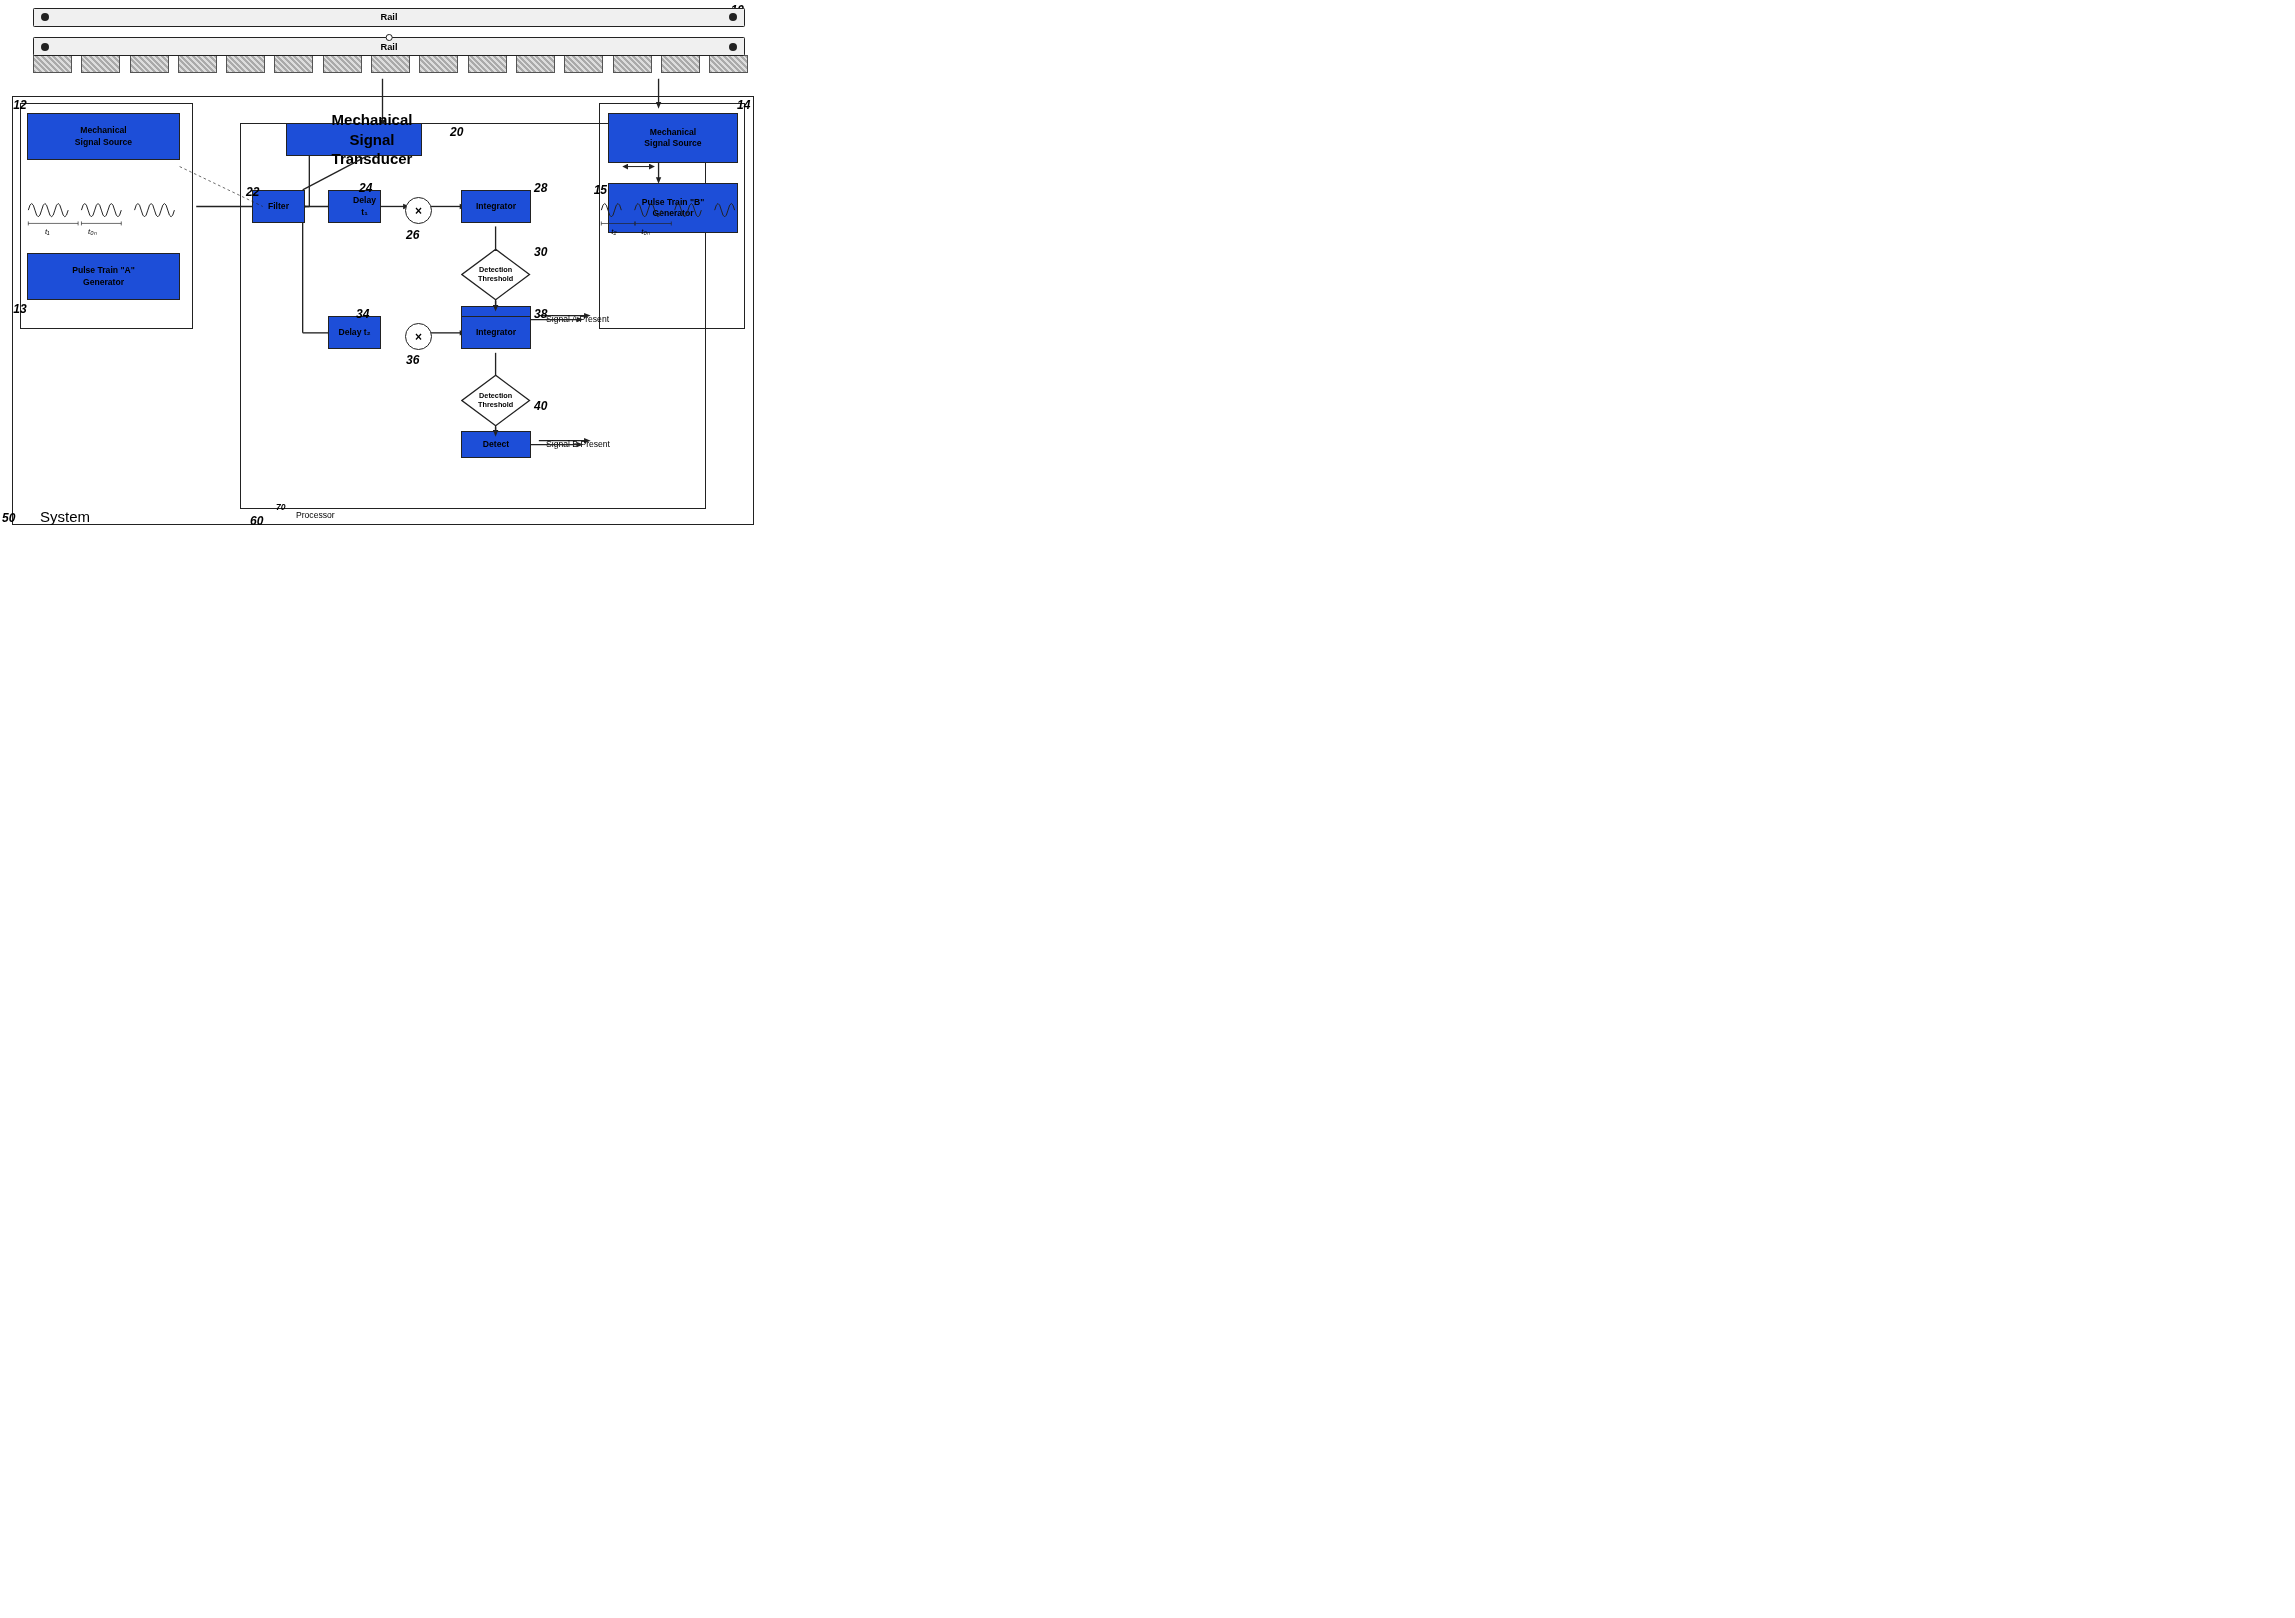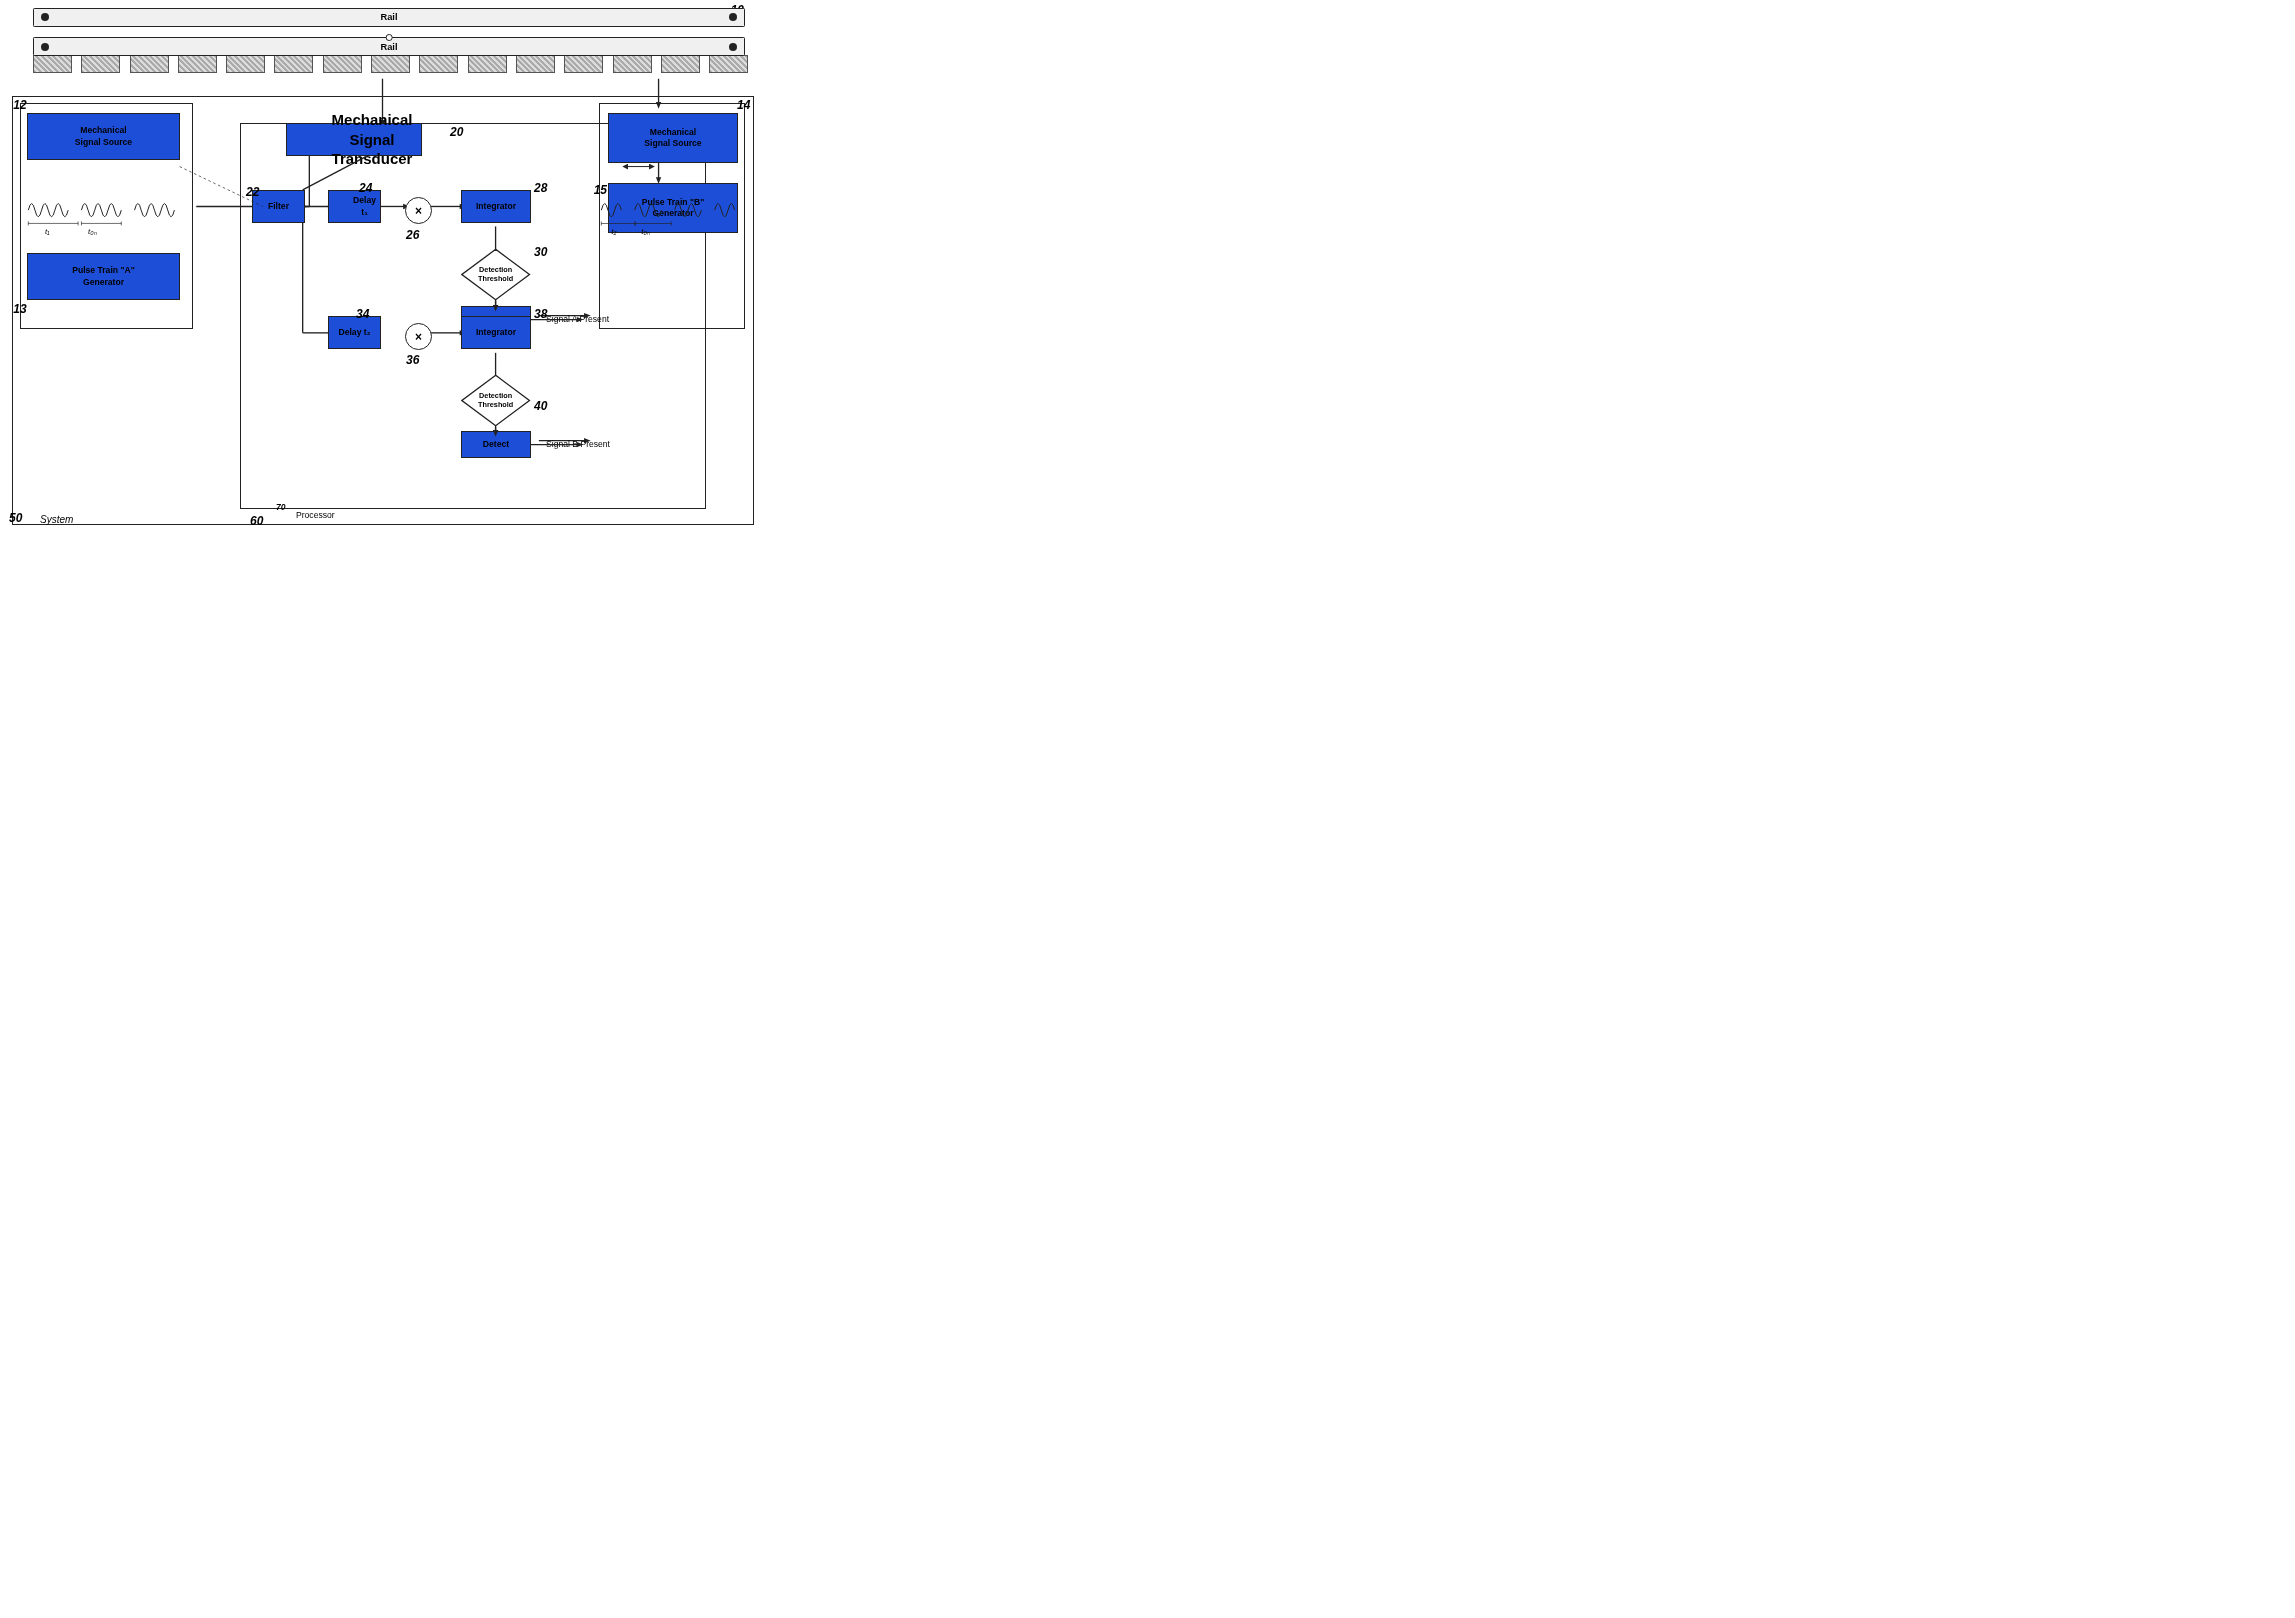--- a/index.html
+++ b/index.html
@@ -216,22 +216,22 @@
 
     <line x1="990" y1="118" x2="990" y2="155" stroke="#222" stroke-width="2"></line>
     <polygon points="986,153 990,163 994,153" fill="#222"></polygon>
 
     <line x1="990" y1="240" x2="990" y2="268" stroke="#222" stroke-width="2"></line>
     <polygon points="986,266 990,276 994,266" fill="#222"></polygon>
 
   </svg>
 
   <div class="system-box"></div>
-  <span class="num-label" style="bottom:14.6px; left:9px;">50</span>
-  <span class="text-label" style="bottom:14.6px; left:40px; font-size:10px;font-style:italic;">System</span>
+  <span class="num-label" style="bottom:14.6px; left:2px;">50</span>
+  <span class="text-label" style="bottom:14.6px; left:40px; font-size:15px;">System</span>
 
   <div class="processor-box"></div>
   <span class="num-label" style="bottom:12px; left:250px;">60</span>
   <span class="num-label" style="bottom:28px; left:276px; font-size:8.6px;">70</span>
   <span class="text-label" style="bottom:20px; left:296px; font-size:8.6px;">Processor</span>
 
   <div class="left-source-box"></div>
   <span class="num-label" style="top:98px; left:13.3px;">12</span>
 
   <div class="right-source-box"></div>

